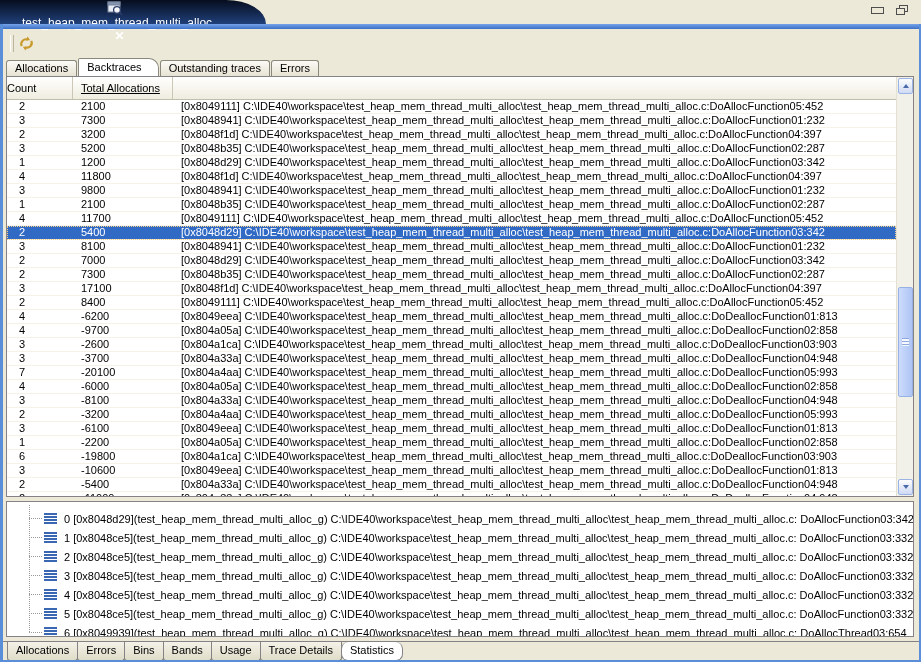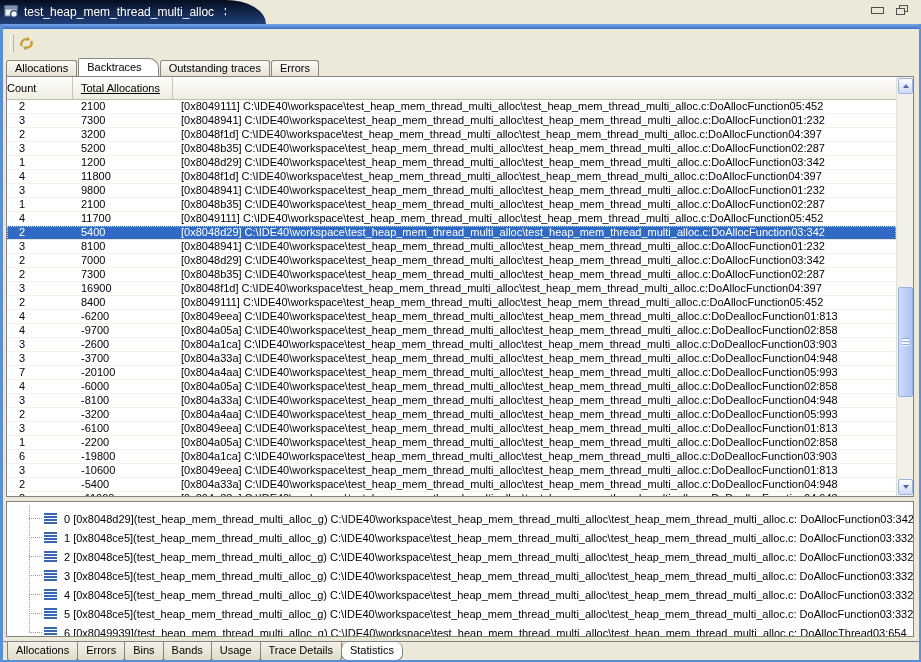--- a/index.html
+++ b/index.html
@@ -8,21 +8,21 @@
 
   
   .edge-left{position:absolute;left:0;top:24px;bottom:0;width:3px;background:#5b8ed8;}
   .edge-right{position:absolute;right:0;top:24px;bottom:0;width:2px;background:#5b8ed8;}
   .edge-bottom{position:absolute;left:0;right:0;bottom:0;height:2px;background:#5b8ed8;}
 
   
   .header{position:absolute;top:0;left:0;right:0;height:24px;background:#ece9d8;}
   .title-tab{position:absolute;left:0;top:0;width:226px;height:24px;
              background:linear-gradient(#060d1e,#20407a);display:flex;align-items:center;
-             color:#fff;padding-left:4px;box-sizing:border-box;}
+             color:#fff;padding-left:4px;box-sizing:border-box;flex-direction:column;}
   .title-swoosh{position:absolute;left:226px;top:0;width:40px;height:24px;
              background:linear-gradient(#060d1e,#20407a);border-top-right-radius:40px 24px;}
   .title-label{font-size:12px;margin-left:4px;white-space:nowrap;}
   .close-x{margin-left:9px;font-size:12px;font-weight:bold;color:#fff;cursor:default;line-height:1;}
   .win-btns{position:absolute;right:12px;top:5px;display:flex;gap:12px;align-items:center;}
   .min-icon{width:13px;height:7px;border:1px solid #4e4e4e;background:#ece9d8;box-sizing:border-box;}
   .restore-icon{position:relative;width:13px;height:11px;}
   .restore-icon .r1{position:absolute;left:3px;top:0;width:9px;height:7px;border:1px solid #4e4e4e;box-sizing:border-box;background:#ece9d8;}
   .restore-icon .r2{position:absolute;left:0;top:3px;width:9px;height:7px;border:1px solid #4e4e4e;box-sizing:border-box;background:#ece9d8;}
 
@@ -206,21 +206,21 @@
           <span class="cell c-total">7000</span>
           <span class="cell c-backtrace">[0x8048d29] C:\IDE40\workspace\test_heap_mem_thread_multi_alloc\test_heap_mem_thread_multi_alloc.c:DoAllocFunction03:342</span>
         </div>
         <div class="trow">
           <span class="cell c-count">2</span>
           <span class="cell c-total">7300</span>
           <span class="cell c-backtrace">[0x8048b35] C:\IDE40\workspace\test_heap_mem_thread_multi_alloc\test_heap_mem_thread_multi_alloc.c:DoAllocFunction02:287</span>
         </div>
         <div class="trow">
           <span class="cell c-count">3</span>
-          <span class="cell c-total">16900</span>
+          <span class="cell c-total">17100</span>
           <span class="cell c-backtrace">[0x8048f1d] C:\IDE40\workspace\test_heap_mem_thread_multi_alloc\test_heap_mem_thread_multi_alloc.c:DoAllocFunction04:397</span>
         </div>
         <div class="trow">
           <span class="cell c-count">2</span>
           <span class="cell c-total">8400</span>
           <span class="cell c-backtrace">[0x8049111] C:\IDE40\workspace\test_heap_mem_thread_multi_alloc\test_heap_mem_thread_multi_alloc.c:DoAllocFunction05:452</span>
         </div>
         <div class="trow">
           <span class="cell c-count">4</span>
           <span class="cell c-total">-6200</span>

